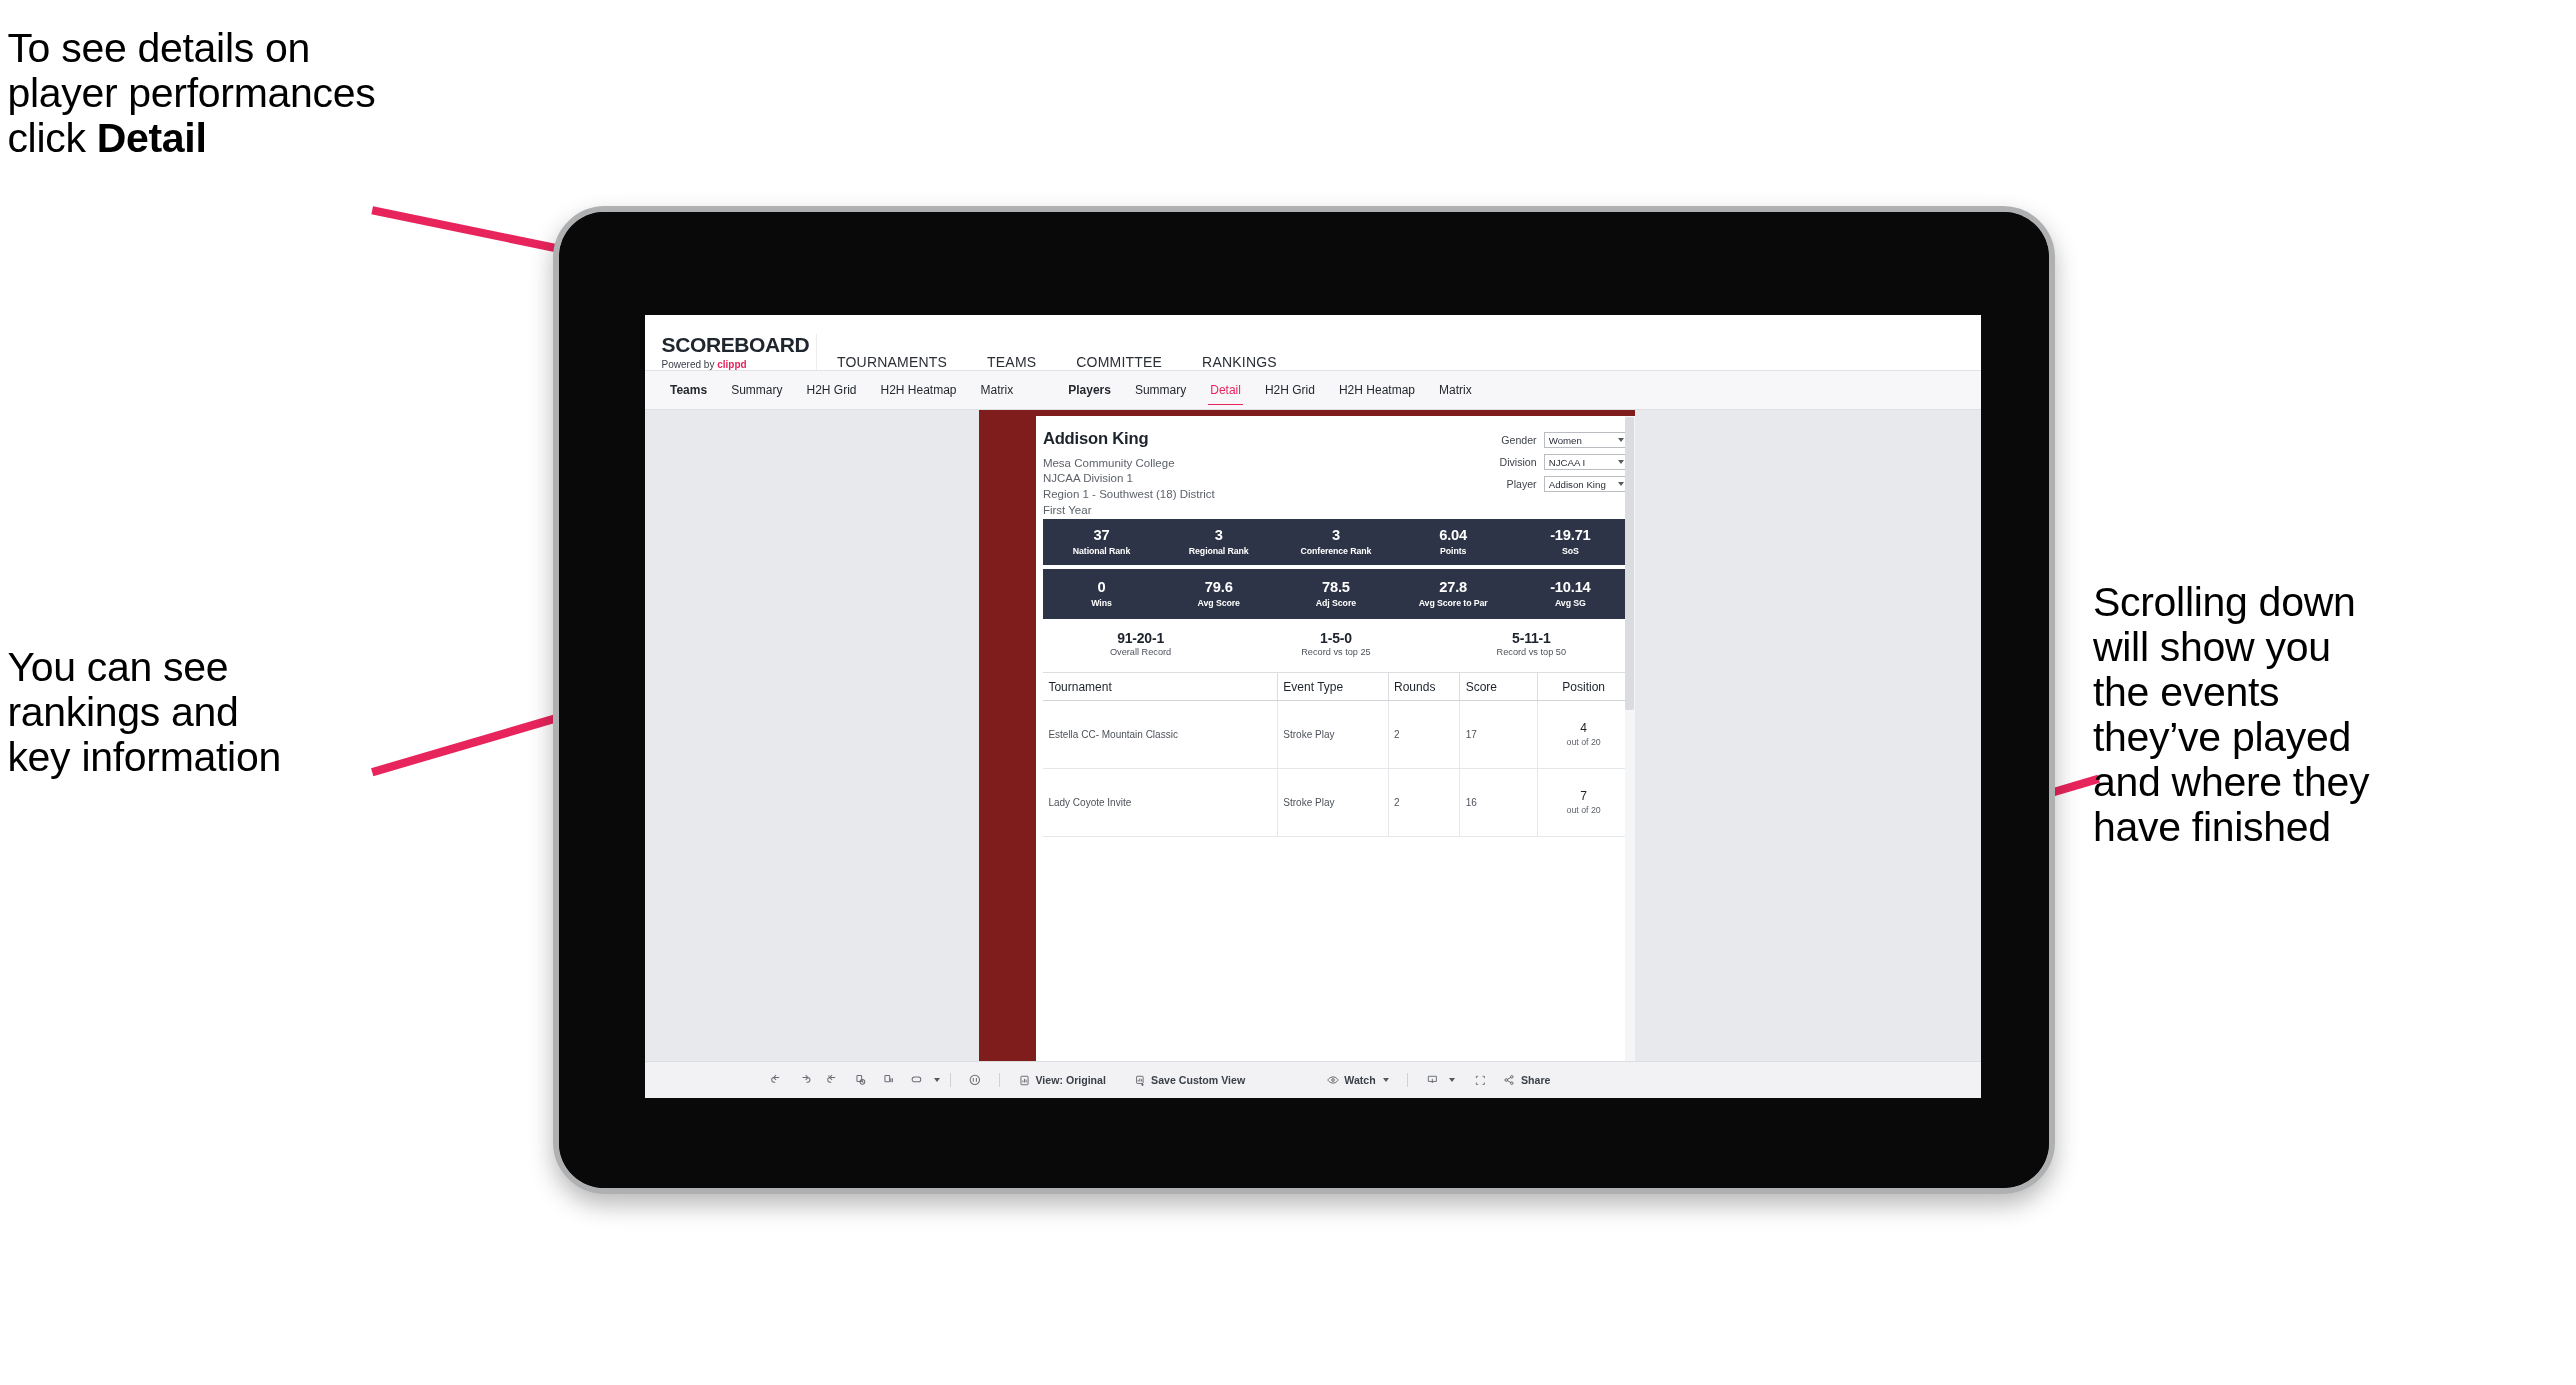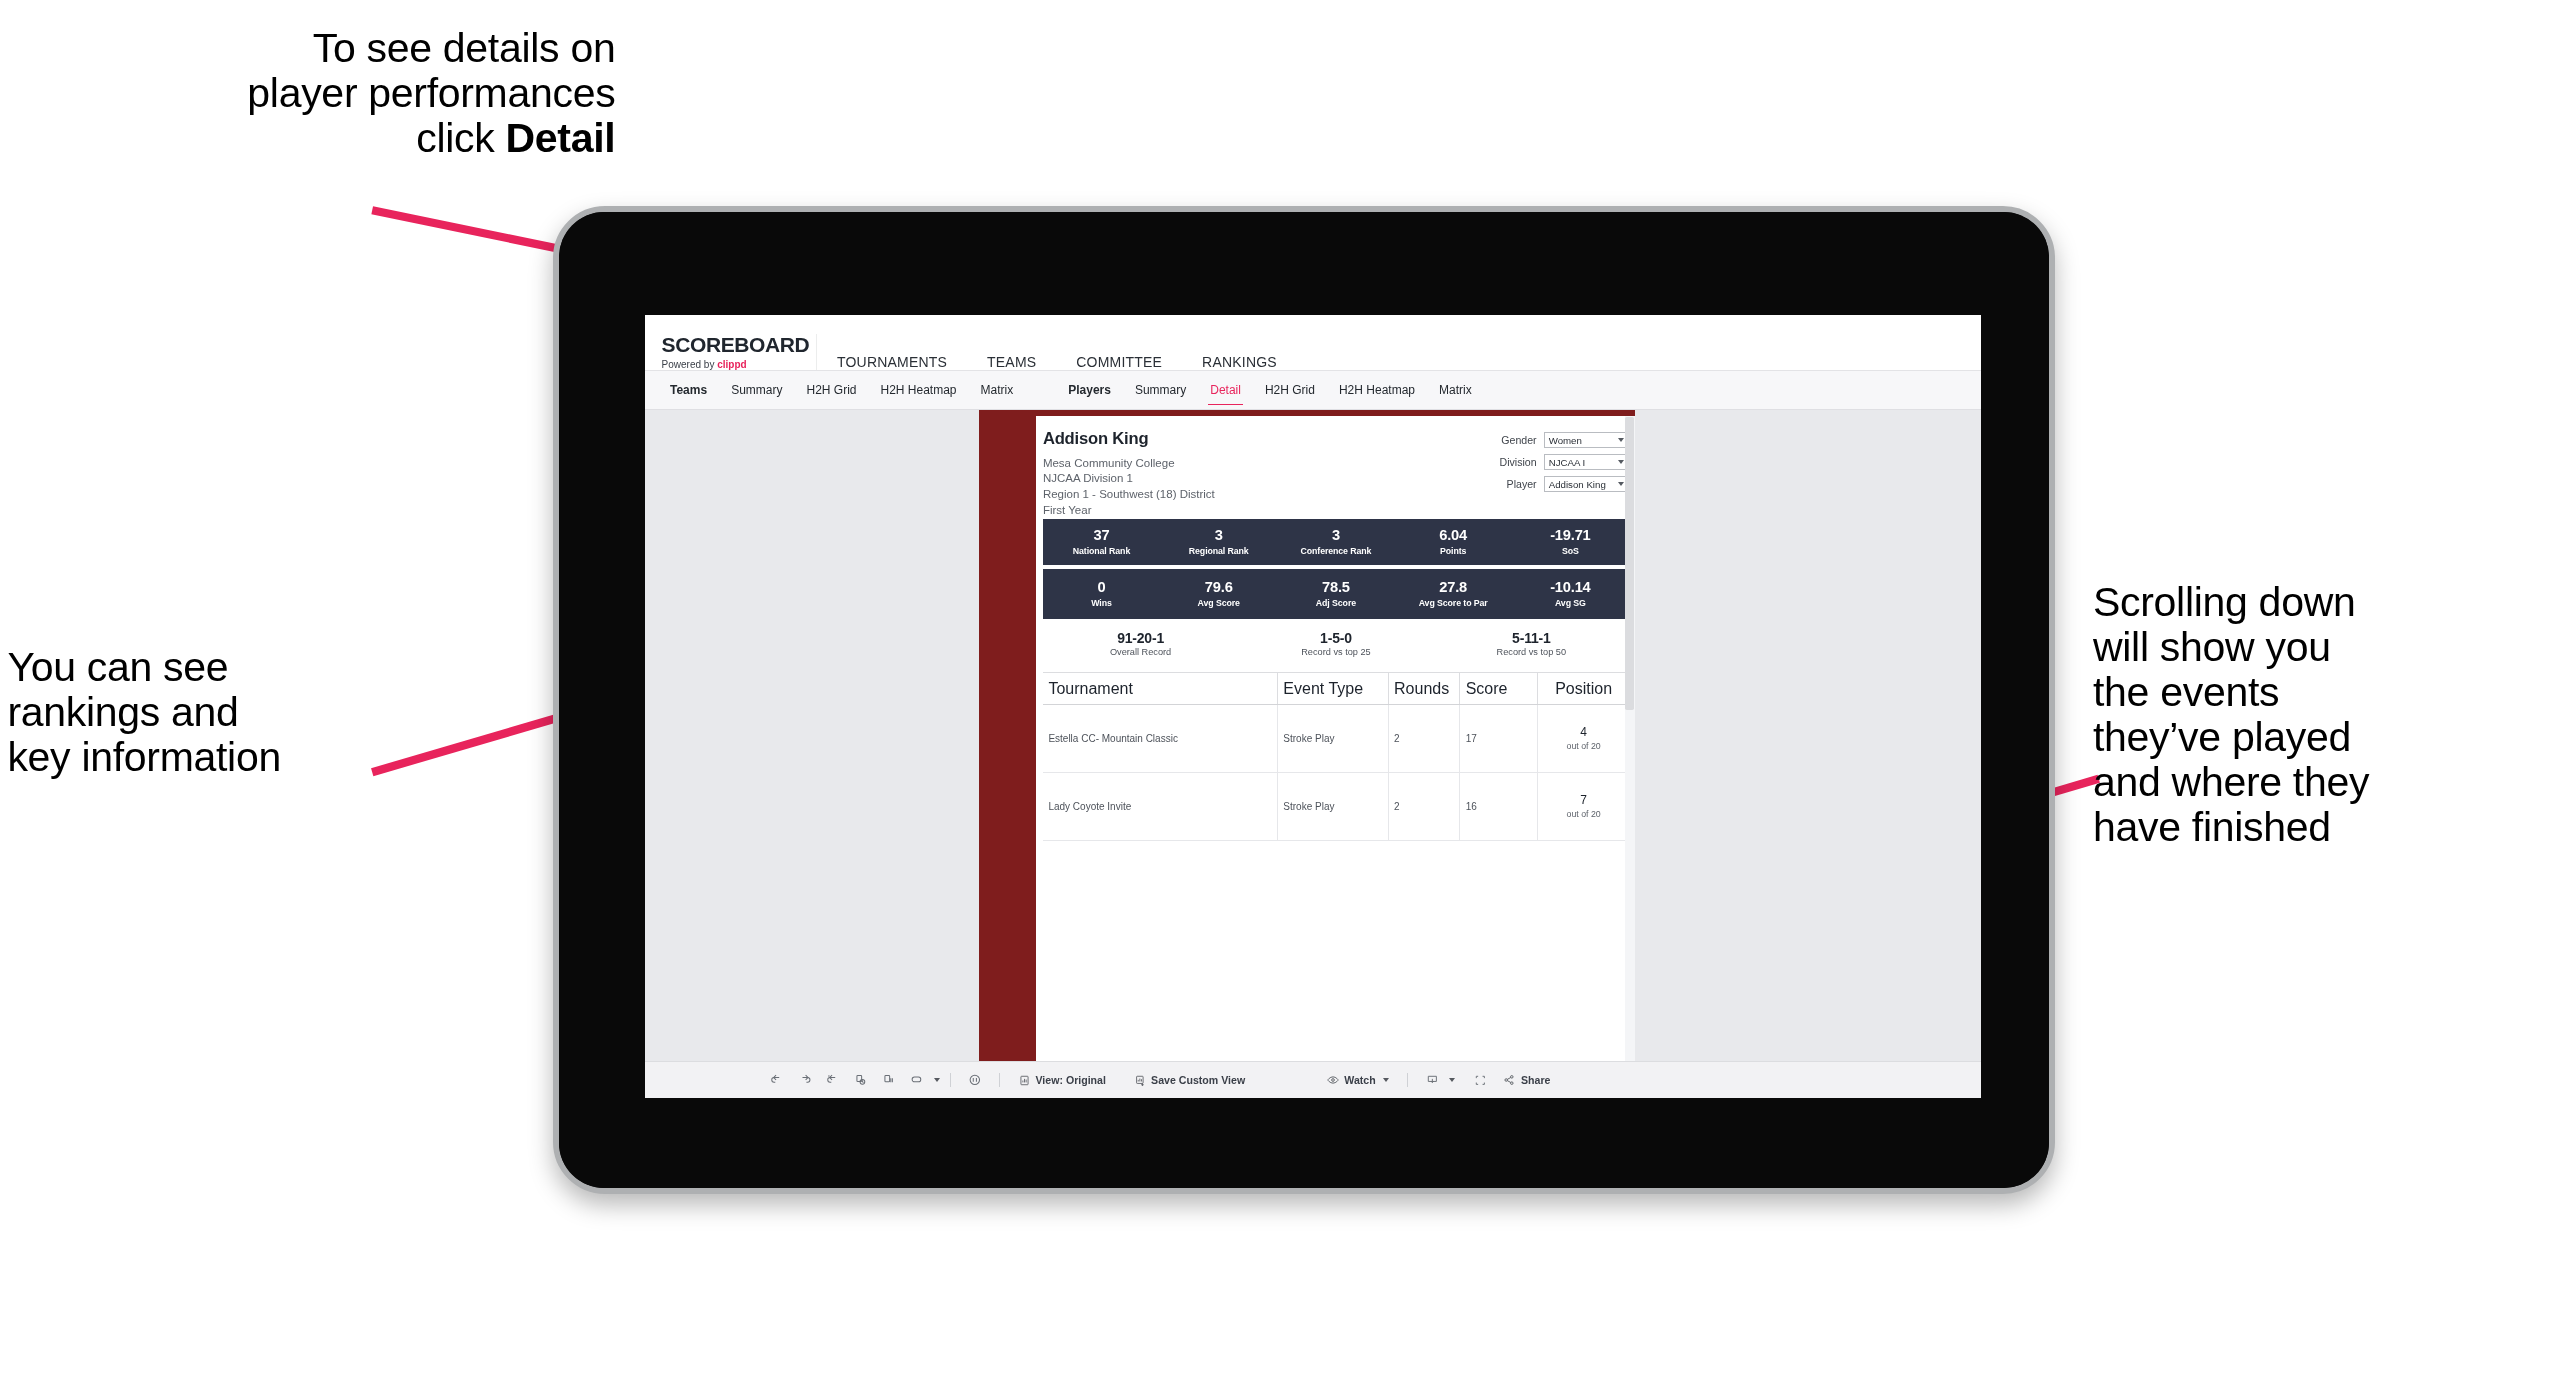--- a/index.html
+++ b/index.html
@@ -15,21 +15,21 @@
   .callout {
     position: absolute;
     font-family: "Liberation Sans", sans-serif;
     font-size: 41px;
     line-height: 1.10;
     color: #000;
     font-weight: 400;
     letter-spacing: -0.3px;
   }
   .callout .strong { font-weight: 700; }
-  #callout-detail { left: 7.4px; top: 26px; width: 608px; text-align: right; }
+  #callout-detail { left: 7.4px; top: 26px; width: 608px; }
   #callout-rankings { left: 7.4px; top: 645px; width: 479px; }
   #callout-scroll { left: 2093px; top: 580px; width: 479px; }
 
   
   .arrow-svg { position: absolute; left: 0; top: 0; width: 2576px; height: 1386px; pointer-events: none; }
 
   
   .tablet {
     position: absolute;
     left: 553px; top: 206px;
@@ -176,21 +176,21 @@
   }
   .rec { flex: 1; text-align: center; color: #1d232c; }
   .rec-val { font-size: 14px; font-weight: 700; letter-spacing: -0.2px; }
   .rec-lbl { font-size: 9.2px; color: #4d525a; margin-top: 1.8px; }
 
   
   .tablewrap { margin: 5.5px 5.5px 0 7.4px; border-top: 0.9px solid #dcdde0; }
   table.events { width: 100%; border-collapse: collapse; table-layout: fixed; }
   table.events th {
     text-align: left;
-    font-size: 16px; font-weight: 400; color: #1d232c;
+    font-size: 12px; font-weight: 400; color: #1d232c;
     padding: 6.4px 5.5px;
     border-right: 0.9px solid #dcdde0;
     border-bottom: 1.8px solid #d3d4d7;
     background: #fff;
     vertical-align: middle;
     margin-left: 36px;
   }
   table.events th:last-child { border-right: none; text-align: center; }
   table.events td {
     font-size: 10px; color: #4d525a;

